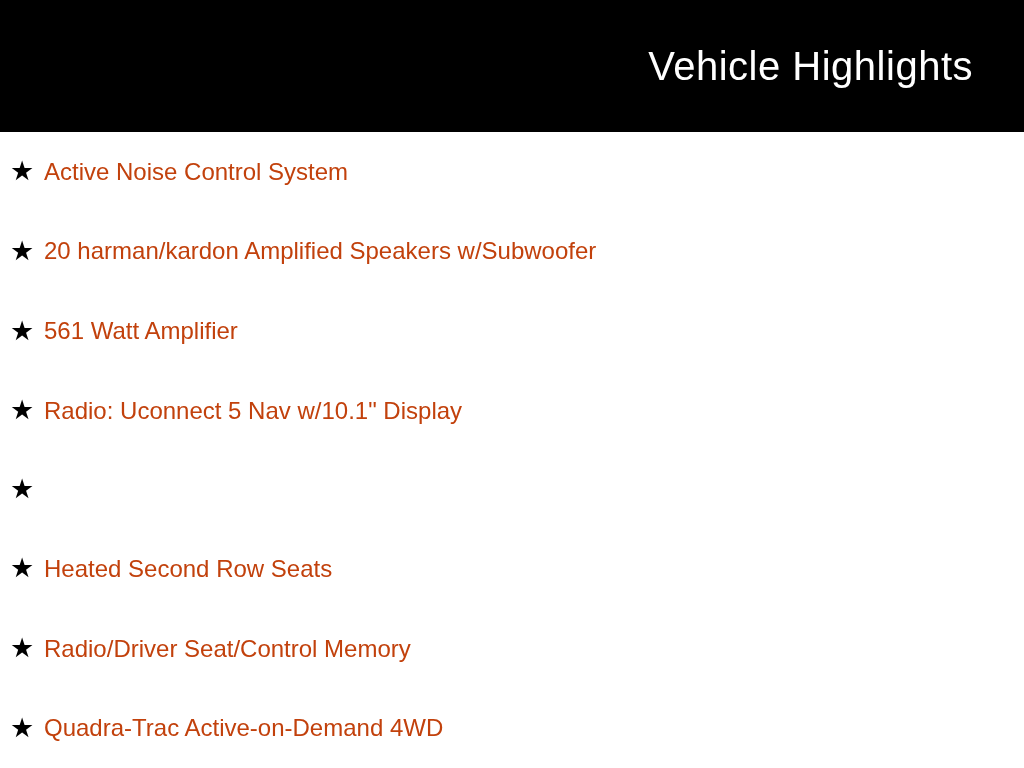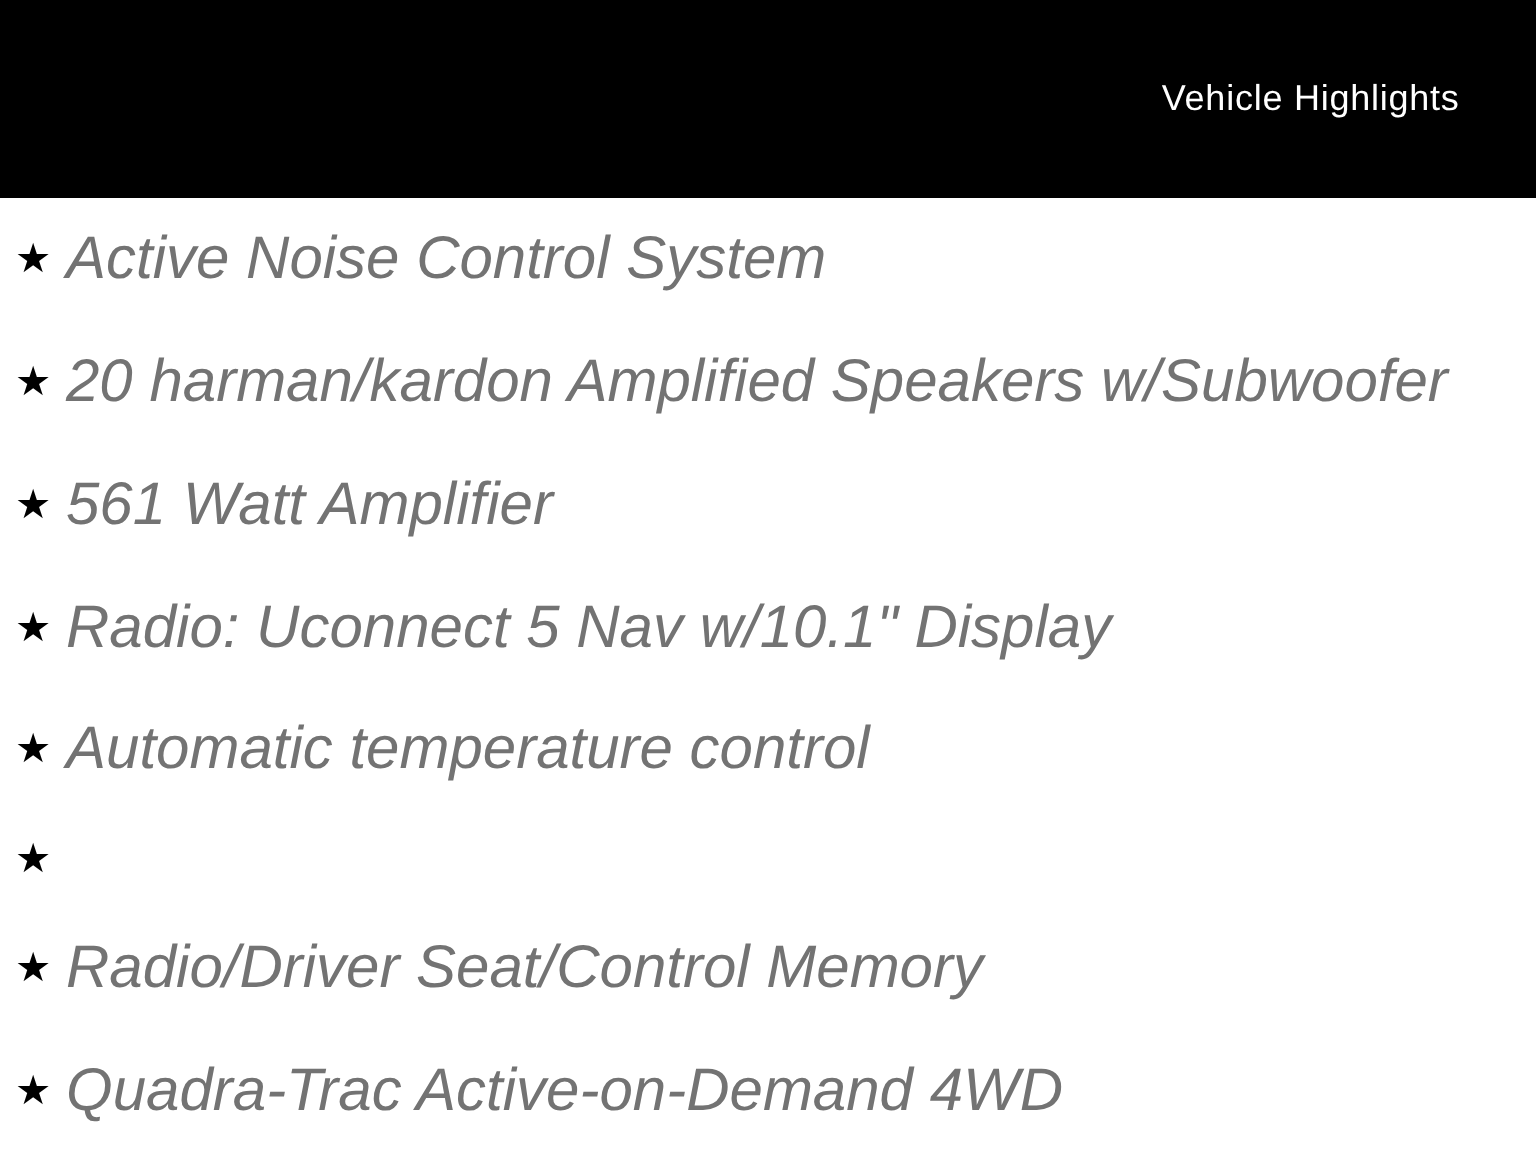--- a/index.html
+++ b/index.html
@@ -24,21 +24,21 @@
     background: #000000;
     display: flex;
     align-items: center;
     justify-content: flex-end;
     padding-right: 51px;
     box-sizing: border-box;
     flex: 0 0 auto;
   }
   .header-title {
     color: #ffffff;
-    font-size: 24px;
+    font-size: 40px;
     font-weight: 400;
     letter-spacing: 0.5px;
     white-space: nowrap;
   }
   .list {
     flex: 1 1 auto;
     display: flex;
     flex-direction: column;
   }
   .row {
@@ -50,24 +50,23 @@
   }
   .star {
     width: 34px;
     flex: 0 0 34px;
     font-size: 27px;
     line-height: 1;
     color: #000000;
     text-align: left;
   }
   .label {
-    font-size: 40px;
-    color: #737373;
+    font-size: 24px;
+    color: #c2410c;
     white-space: nowrap;
-    font-style: italic;
   }
 </style>
 </head>
 <body>
 
 <div class="page">
 
   <div class="header" style="background: rgb(0, 0, 0);">
     <div class="header-title" style="color: rgb(255, 255, 255);">Vehicle Highlights</div>
   </div>
@@ -89,25 +88,25 @@
       <span class="label">561 Watt Amplifier</span>
     </div>
 
     <div class="row">
       <span class="star">★</span>
       <span class="label">Radio: Uconnect 5 Nav w/10.1" Display</span>
     </div>
 
     <div class="row">
       <span class="star">★</span>
-      <span class="label">Automatic temperature control</span>
     </div>
 
     <div class="row">
       <span class="star">★</span>
+      <span class="label">Heated Second Row Seats</span>
     </div>
 
     <div class="row">
       <span class="star">★</span>
       <span class="label">Radio/Driver Seat/Control Memory</span>
     </div>
 
     <div class="row">
       <span class="star">★</span>
       <span class="label">Quadra-Trac Active-on-Demand 4WD</span>

